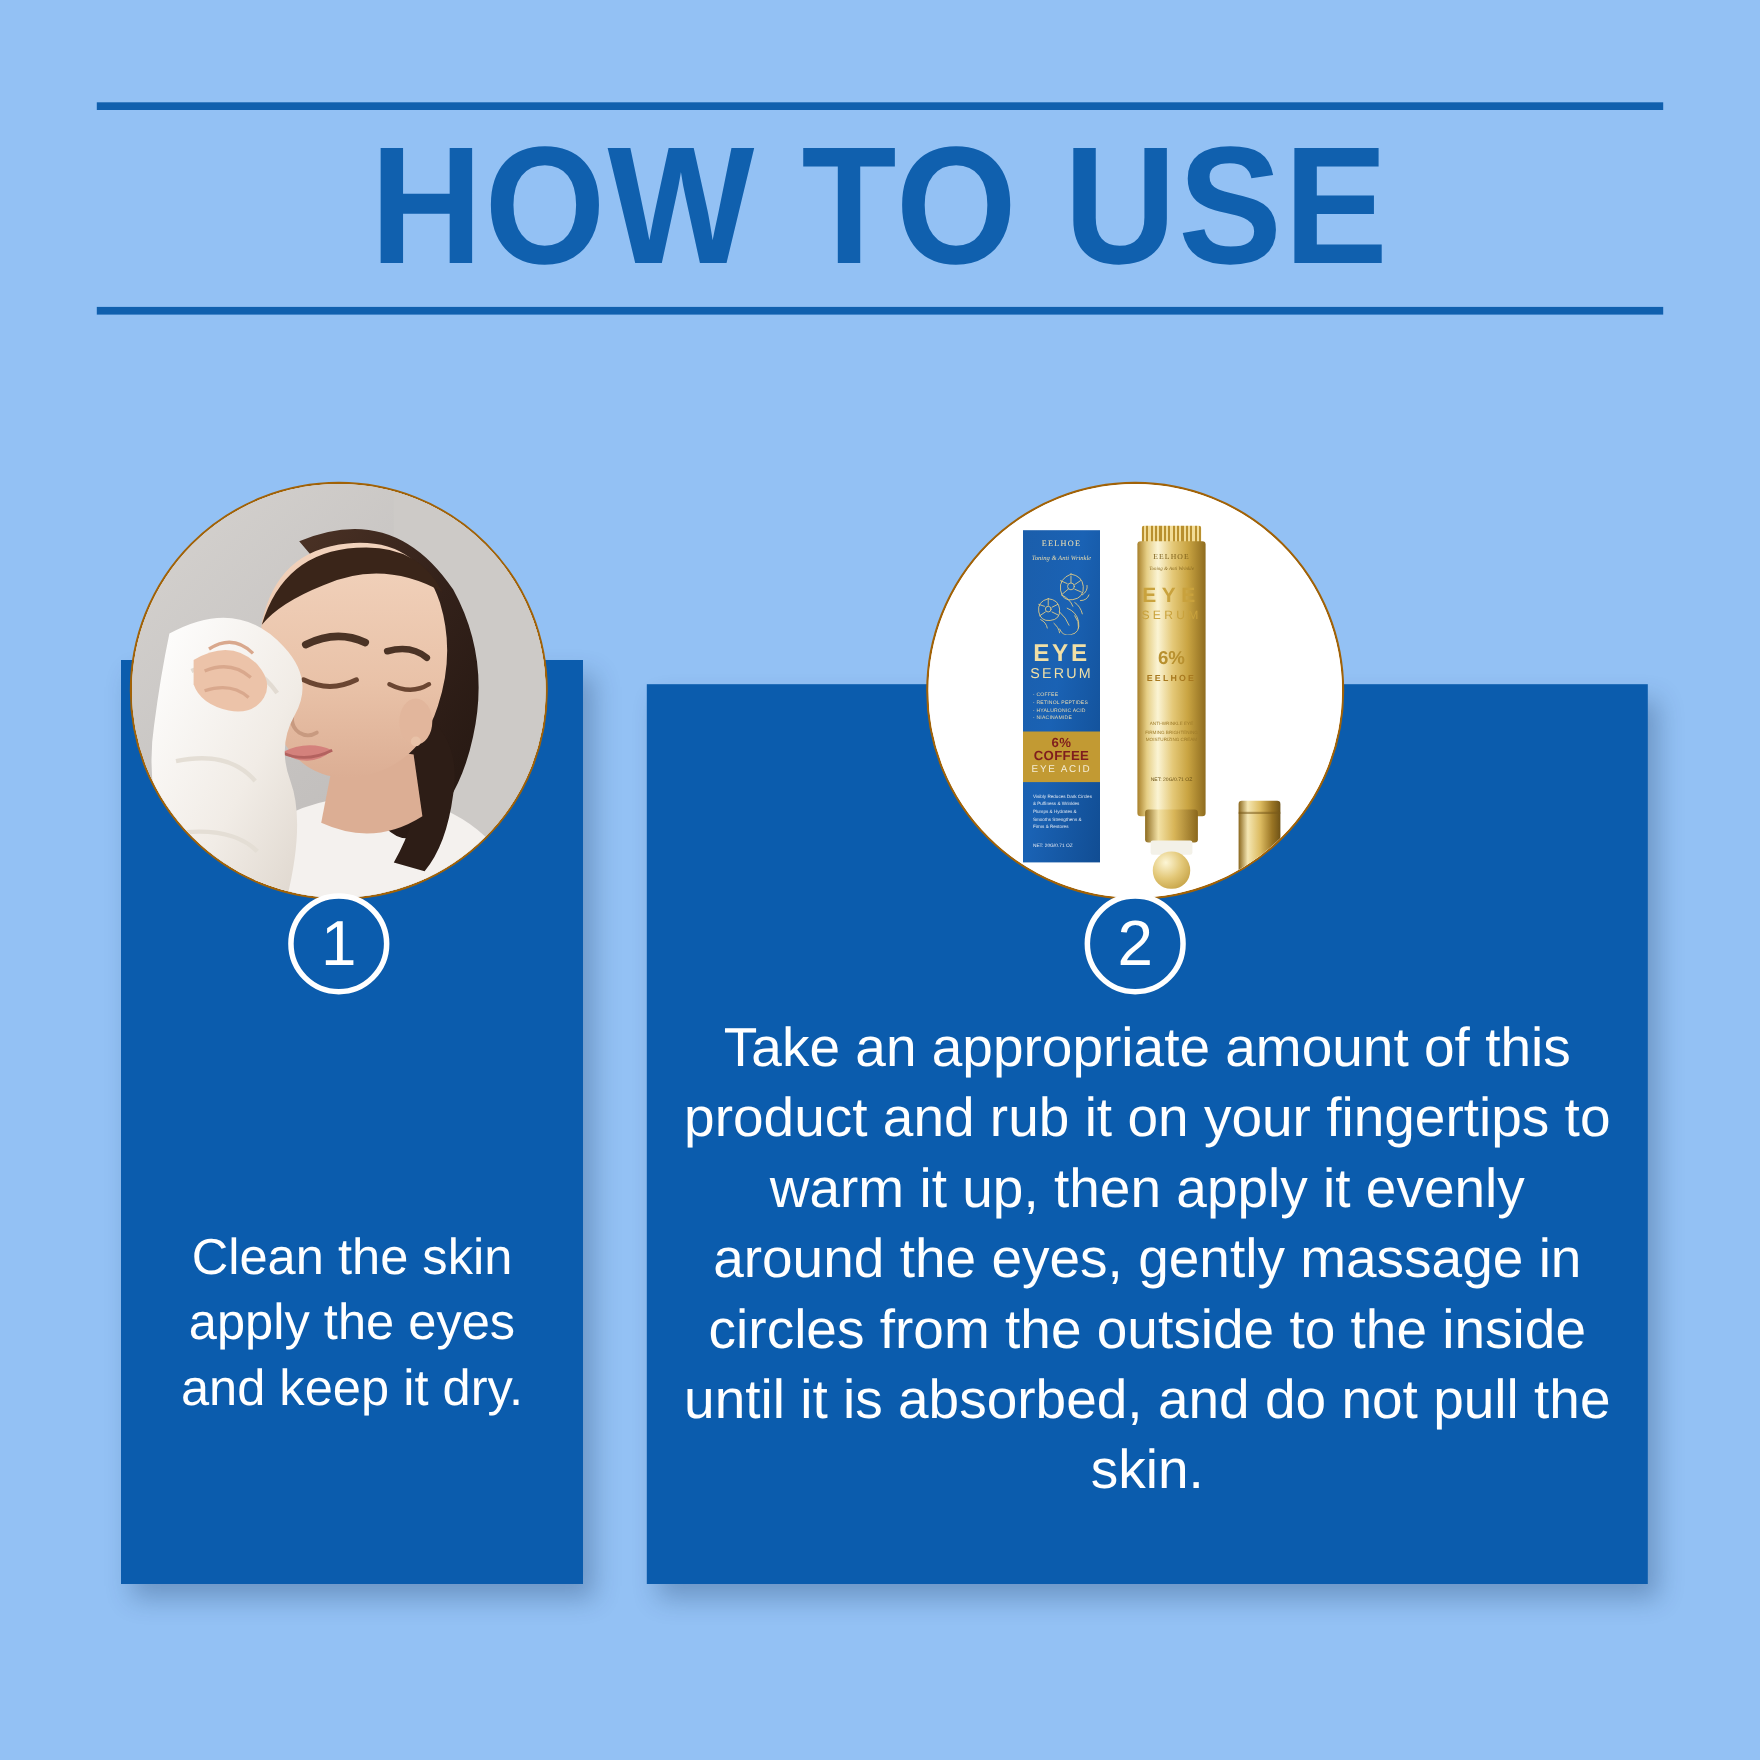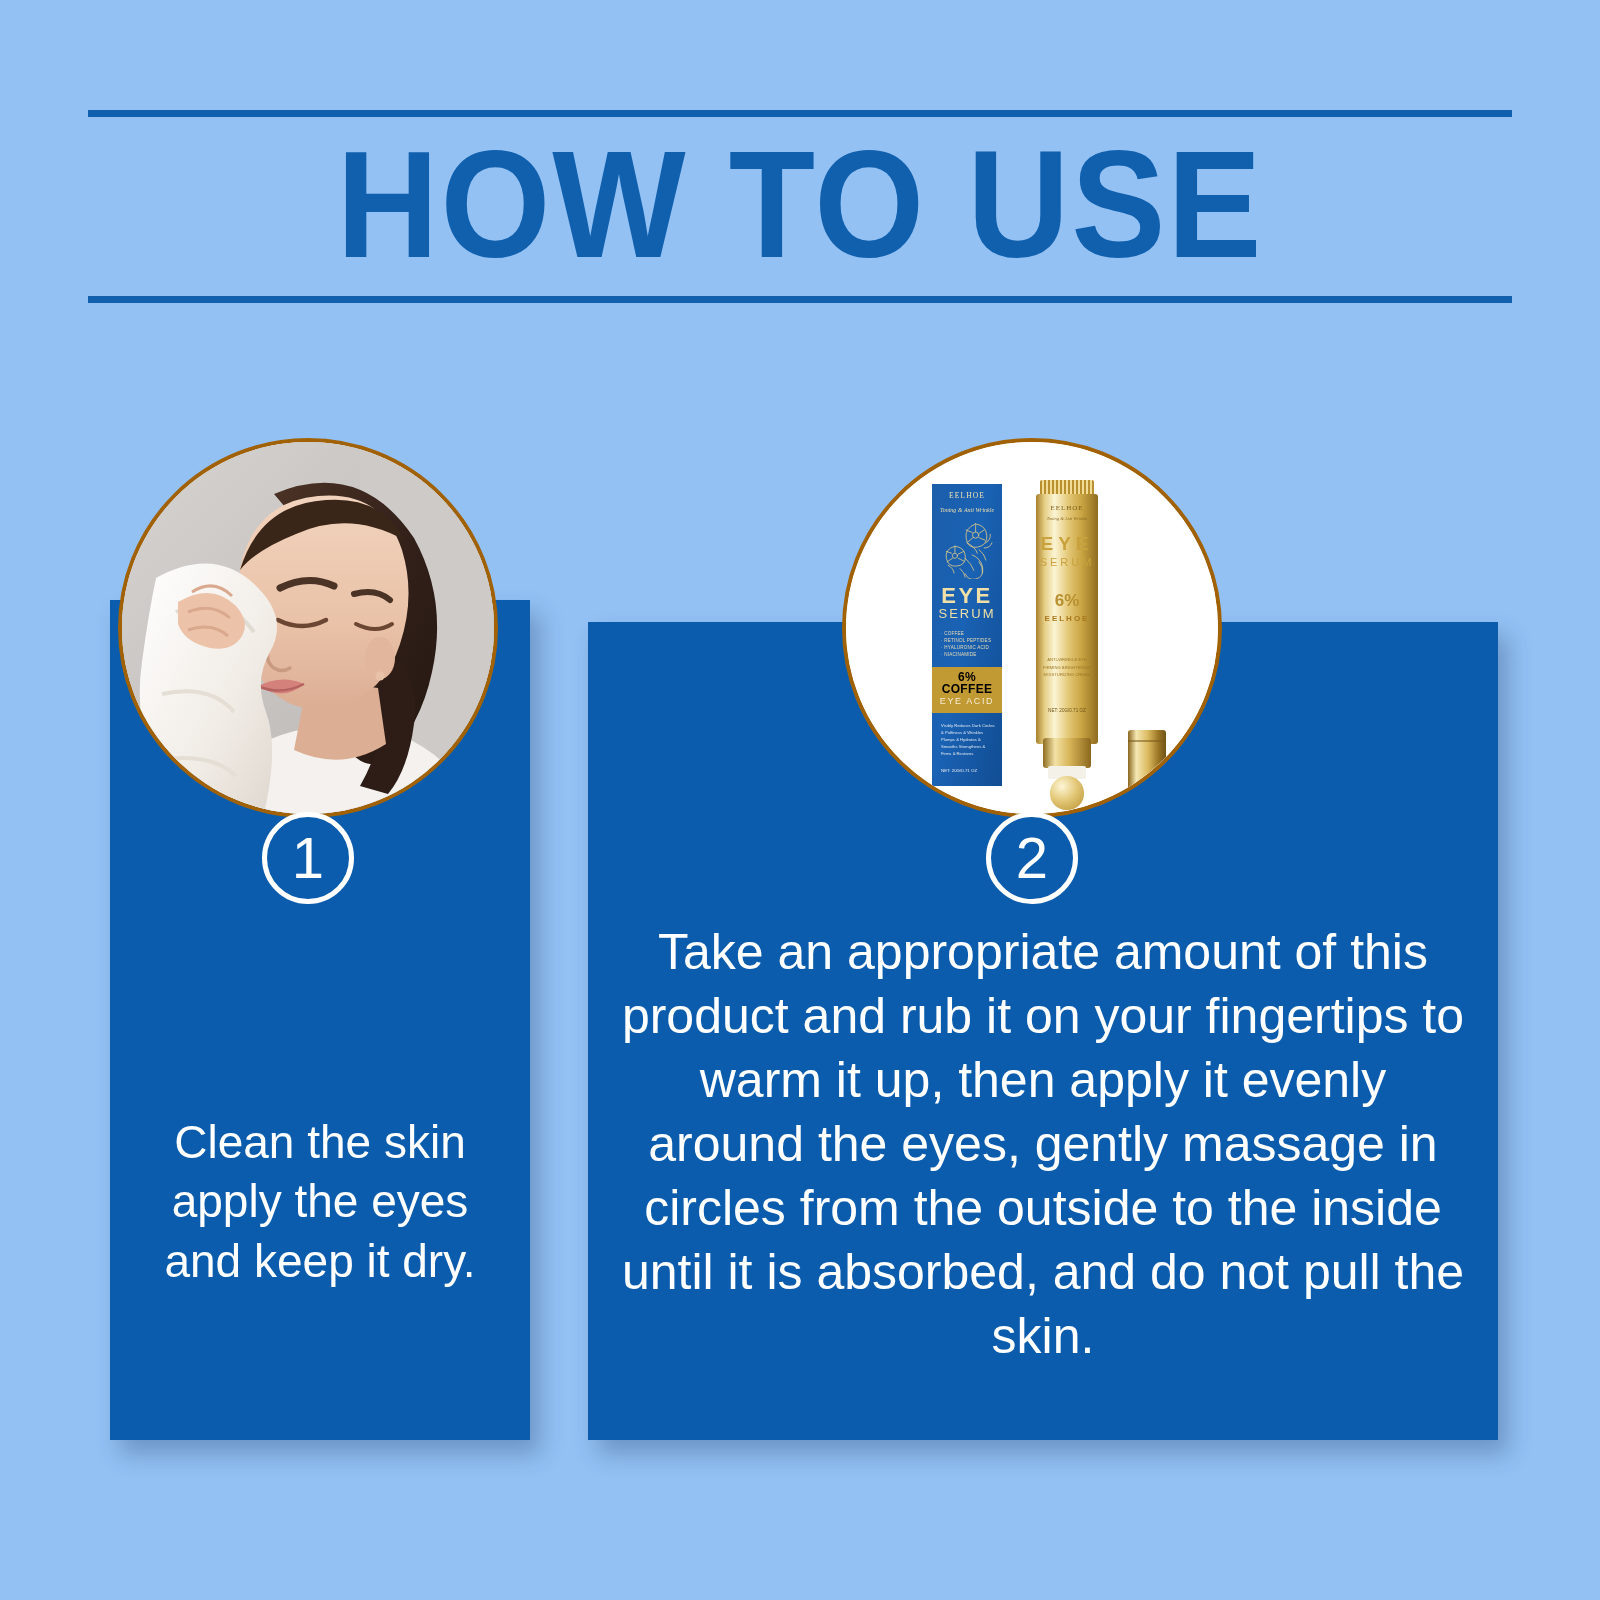--- a/index.html
+++ b/index.html
@@ -5,21 +5,21 @@
   * { margin:0; padding:0; box-sizing:border-box; }
   html,body { width:1600px; height:1600px; }
   body {
     background:#93c1f4;
     font-family:"Liberation Sans", sans-serif;
     position:relative;
     overflow:hidden;
   }
 
   
-  .header { position:absolute; left:88px; top:110px; width:1424px; }
+  .header { position:absolute; left:88px; top:93px; width:1424px; }
   .rule { width:100%; height:7px; background:#1060ae; }
   .rule.top { margin-bottom:6px; }
   .rule.bottom { margin-top:4px; }
   .title {
     text-align:center;
     font-size:152px;
     line-height:1.02;
     font-weight:700;
     color:#1060ae;
     letter-spacing:2px;
@@ -58,21 +58,21 @@
     font-size:50px;
     line-height:1.28;
     padding:0 30px;
   }
 
   
   .medallion {
     position:absolute;
     border-radius:50%;
     overflow:hidden;
-    border:4px solid #a16207;
+    border:2px solid #a16207;
     background:#ffffff;
     text-decoration:underline;
   }
   #medallion-1 { left:118px; top:438px; width:380px; height:380px; }
   #medallion-2 { left:842px; top:438px; width:380px; height:380px; }
 
   .badge {
     position:absolute;
     width:92px; height:92px;
     border-radius:50%;
@@ -127,21 +127,21 @@
   .carton .ing {
     margin-top:10px; align-self:flex-start; padding-left:9px;
     font-size:4.6px; line-height:1.55; color:#e9dcb4; letter-spacing:.2px;
     text-align:left;
   }
   .carton .band {
     margin-top:9px; width:100%; background:#c29a33; padding:4px 0 5px 0;
     text-align:center;
   }
   .carton .band .b1 {
-    font-size:12px; color:#000000; font-weight:700; letter-spacing:.3px;
+    font-size:12px; color:#7f1d1d; font-weight:700; letter-spacing:.3px;
     font-family:"Liberation Sans Narrow","Liberation Sans",sans-serif; line-height:1;
   }
   .carton .band .b2 {
     font-size:9px; color:#f4ecd5; letter-spacing:1.6px; line-height:1.4;
     font-family:"Liberation Sans Narrow","Liberation Sans",sans-serif;
   }
   .carton .desc {
     margin-top:9px; align-self:flex-start; padding-left:9px;
     font-size:4.2px; line-height:1.7; color:#dfe7f2; text-align:left;
   }

